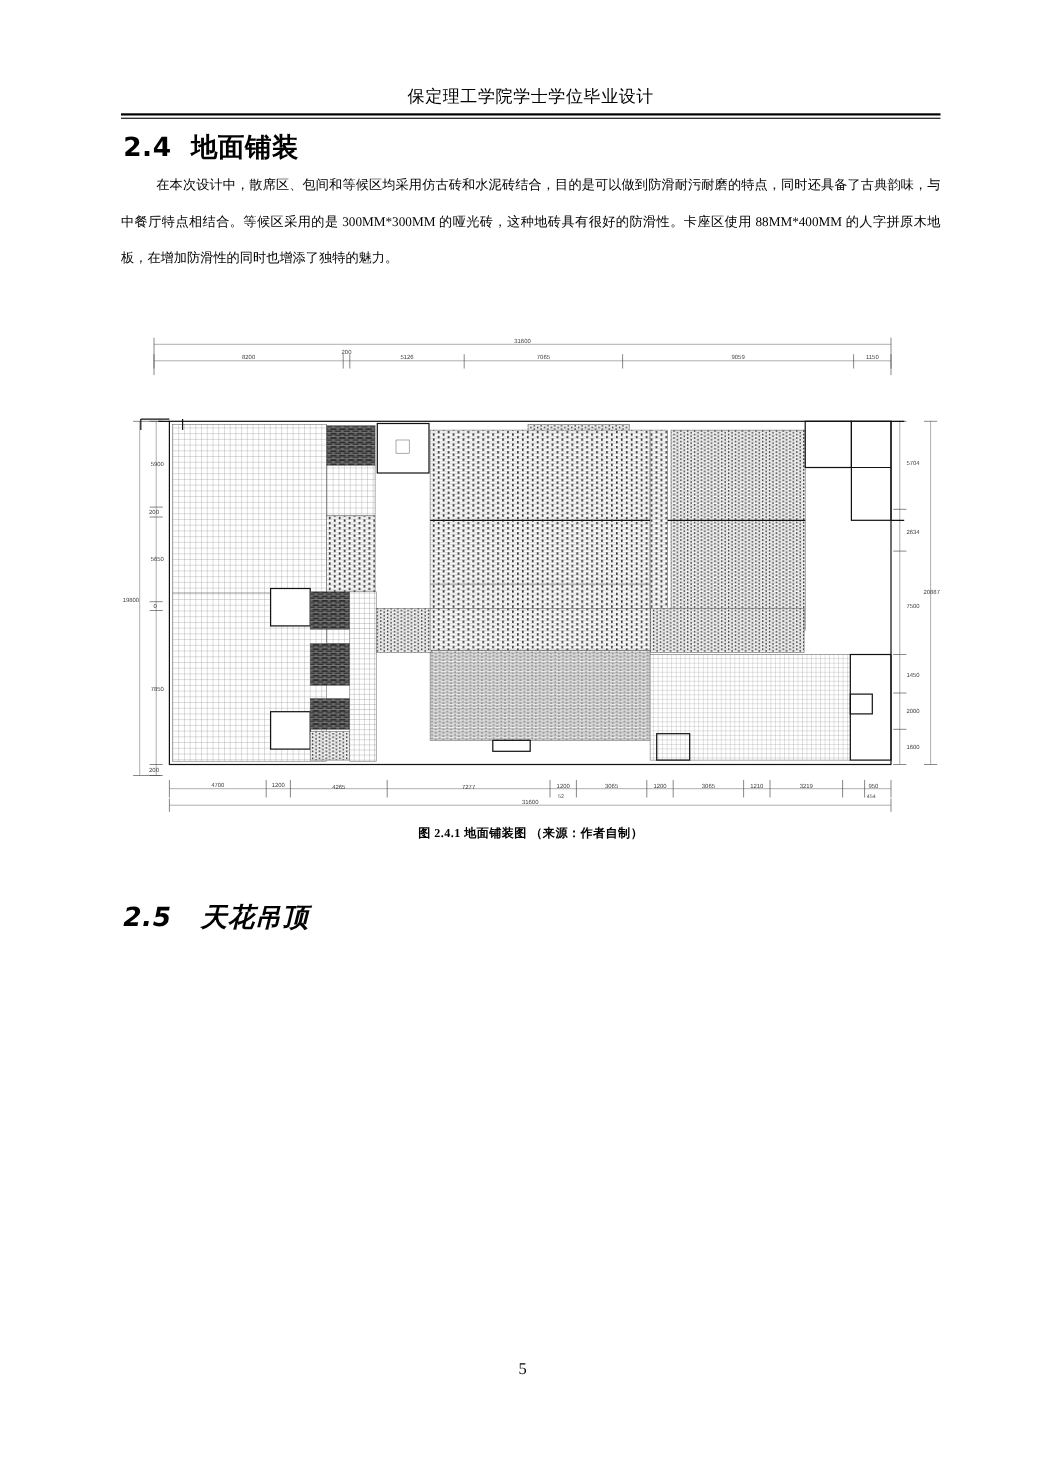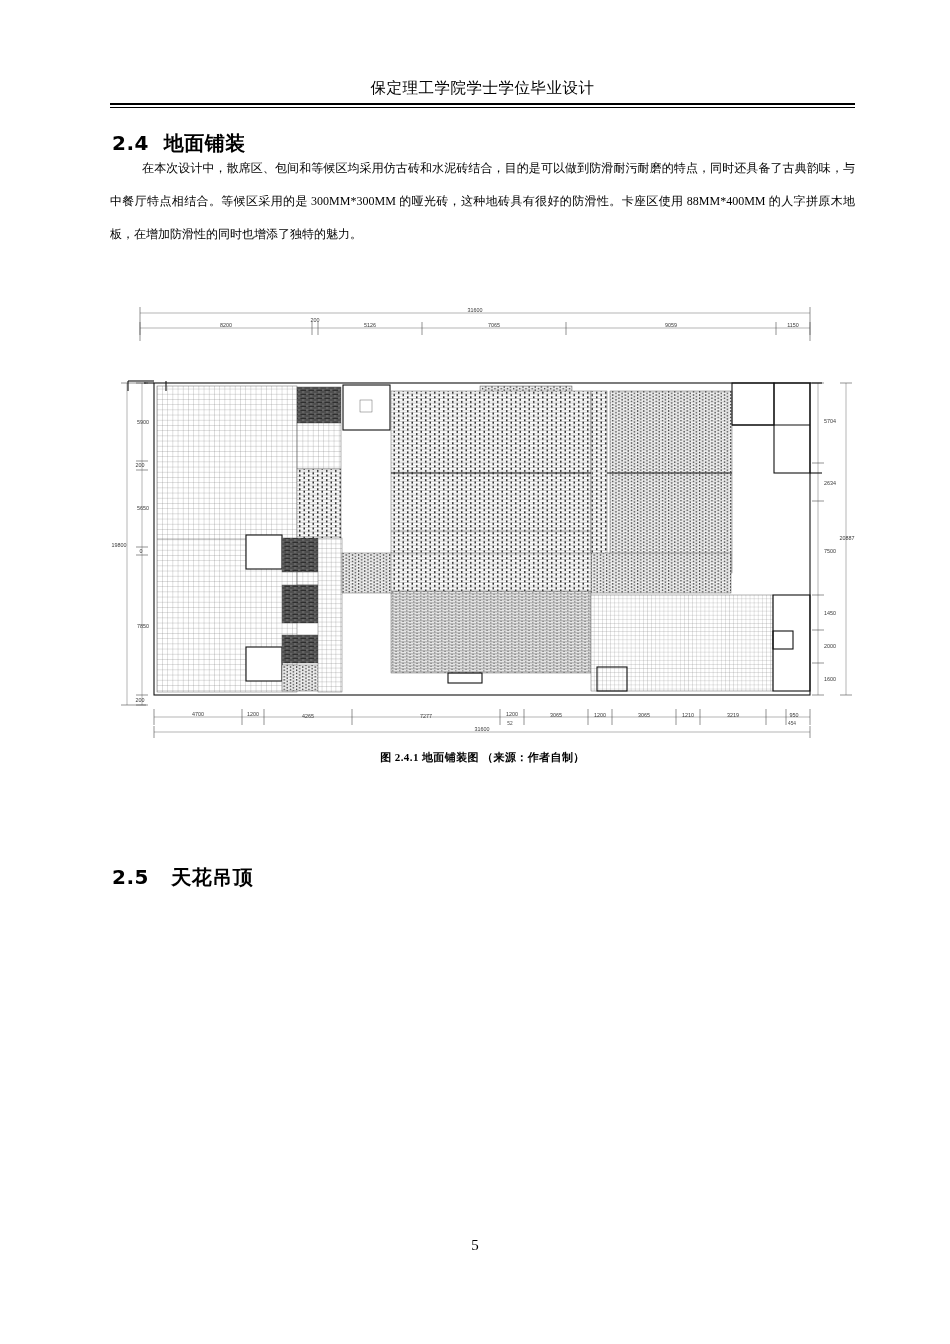--- a/index.html
+++ b/index.html
@@ -43,27 +43,26 @@
     width: 745px;
     height: 1px;
     background: #000;
   }
 
   
   .h2 {
     position: absolute;
     font-family: "DejaVu Sans", "Liberation Sans", sans-serif;
     font-weight: bold;
-    font-size: 20px;
+    font-size: 24px;
     letter-spacing: 0.5px;
     white-space: pre;
-    margin-top: 12px;
   }
   #heading-24 { left: 112px; top: 118px; }
-  #heading-25 { left: 112px; top: 852px; }
+  #heading-25 { left: 112px; top: 818px; font-style: italic; }
 
   
   .para {
     position: absolute;
     width: 745px;
     left: 110px;
     font-size: 12px;
     line-height: 33px;
     text-align: justify;
     text-justify: inter-ideograph;

